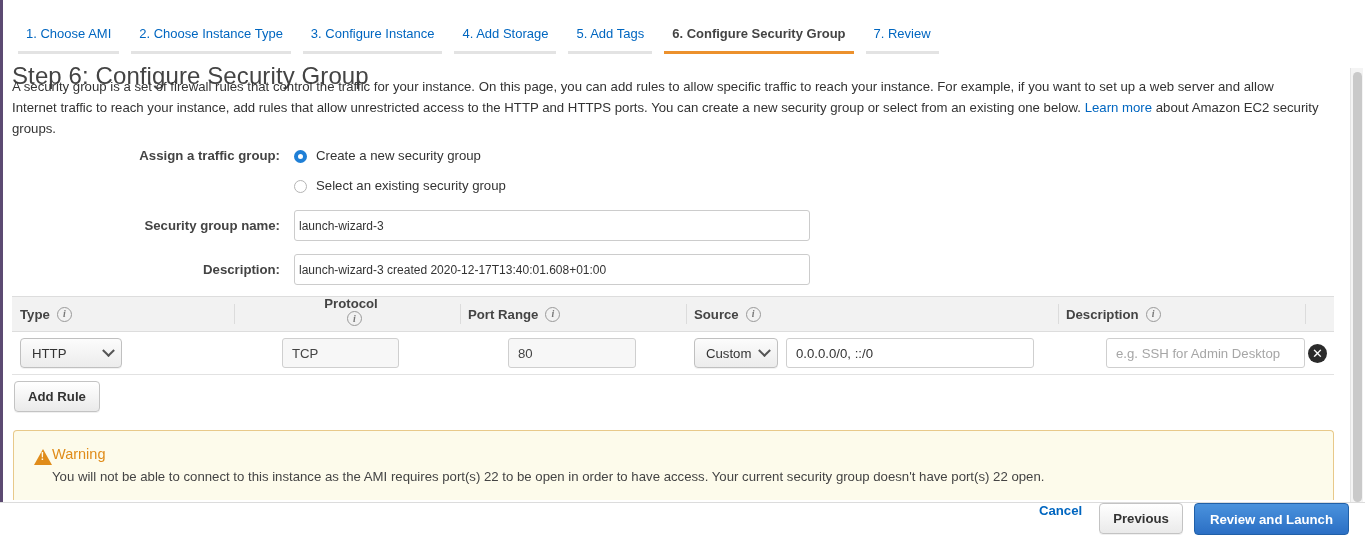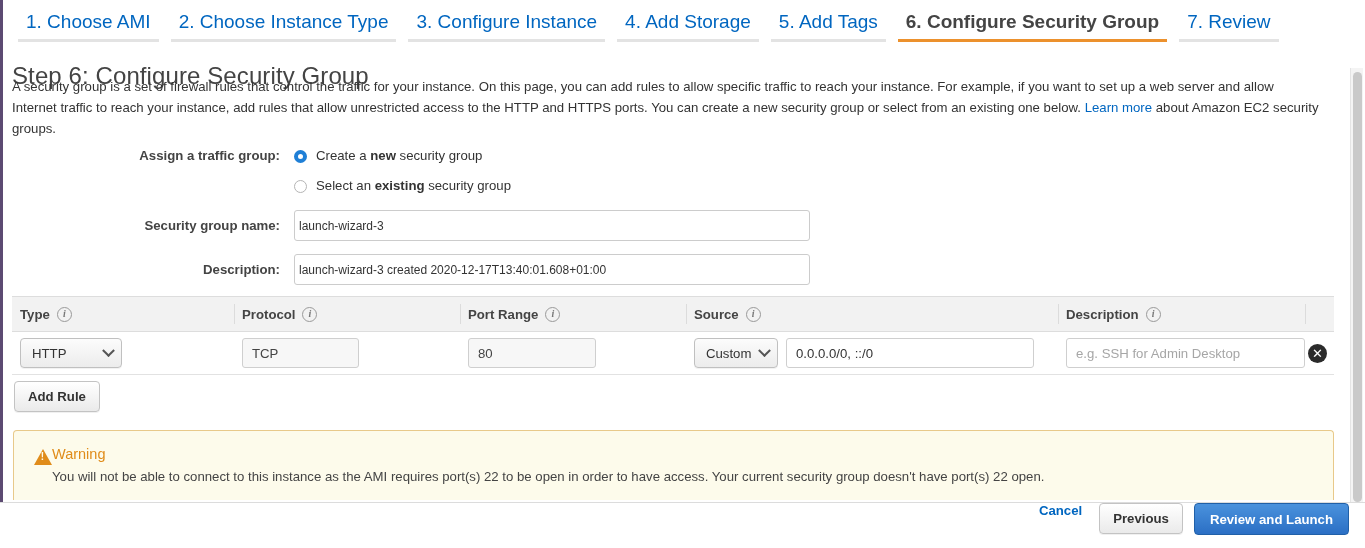--- a/index.html
+++ b/index.html
@@ -26,22 +26,22 @@
   }
 
   
   .tabs {
     position: absolute; left: 12px; top: 0;
     width: 906px; height: 38px;
     display: flex; align-items: flex-start;
   }
   .tab {
     position: relative;
-    padding: 14px 14px 12px 14px;
-    font-size: 19px;
+    padding: 26px 14px 12px 14px;
+    font-size: 13px;
     color: #0066c0;
     white-space: nowrap;
     cursor: pointer;
     line-height: 16px;
     text-align: center;
   }
   .tab::after {
     content: "";
     position: absolute; left: 6px; right: 6px; bottom: 0;
     height: 3px; background: #e3e3e3;
@@ -77,21 +77,21 @@
     width: 13px; height: 13px; border-radius: 50%;
     border: 1px solid #b5b5b5; background: #fff;
     display: inline-block; margin-right: 9px; flex: none;
     position: relative;
   }
   .radio.checked {
     border: 4px solid #1f7fd6; background: #ffffff;
     box-shadow: inset 0 0 0 1px #ffffff;
   }
   .radio-text { font-size: 13.2px; color: #333333; line-height: 16px; }
-  .radio-text b { font-weight: bold; }
+  .radio-text b { font-weight: normal; }
 
   .text-input {
     height: 31px; width: 516px;
     border: 1px solid #cccccc; border-radius: 3px;
     background: #ffffff;
     font-size: 12px; color: #333333;
     padding: 0 4px;
     font-family: "Liberation Sans", sans-serif;
     outline: none;
   }
@@ -146,21 +146,21 @@
   .caret {
     width: 9px; height: 9px; margin-left: 12px;
     border-right: 2px solid #555; border-bottom: 2px solid #555;
     transform: rotate(45deg) translate(-2px,-2px);
     flex: none;
   }
   .cell-input {
     height: 30px; border: 1px solid #cfcfcf; border-radius: 3px;
     background: #f7f7f7; color: #444444;
     font-size: 13.2px; padding: 0 9px;
-    font-family: "Liberation Sans", sans-serif; outline: none;
+    font-family: "Liberation Sans", sans-serif; outline: none; margin-left: 40px;
   }
   .cell-input.editable { background: #ffffff; color: #333333; }
   .cell-input::placeholder { color: #a6a6a6; }
 
   .del-btn {
     width: 19px; height: 19px; border-radius: 50%;
     background: #2b2b2b; color: #ffffff;
     display: flex; align-items: center; justify-content: center;
     font-size: 13px; line-height: 1; cursor: pointer;
     font-family: "Liberation Sans", sans-serif;
@@ -284,21 +284,21 @@
     <div class="form-label" style="padding-top:6px;">Description:</div>
     <input class="text-input" type="text" value="launch-wizard-3 created 2020-12-17T13:40:01.608+01:00" style="">
   </div>
 
   <div class="table">
     <div class="thead">
       <div class="th" style="width:222px;">
         <span>Type</span>
         <span class="info">i</span>
       </div>
-      <div class="th" style="width:226px;">
+      <div class="th" style="width:226px;flex-direction:column;">
         <span>Protocol</span>
         <span class="info">i</span>
       </div>
       <div class="th" style="width:226px;">
         <span>Port Range</span>
         <span class="info">i</span>
       </div>
       <div class="th" style="width:372px;">
         <span>Source</span>
         <span class="info">i</span>

